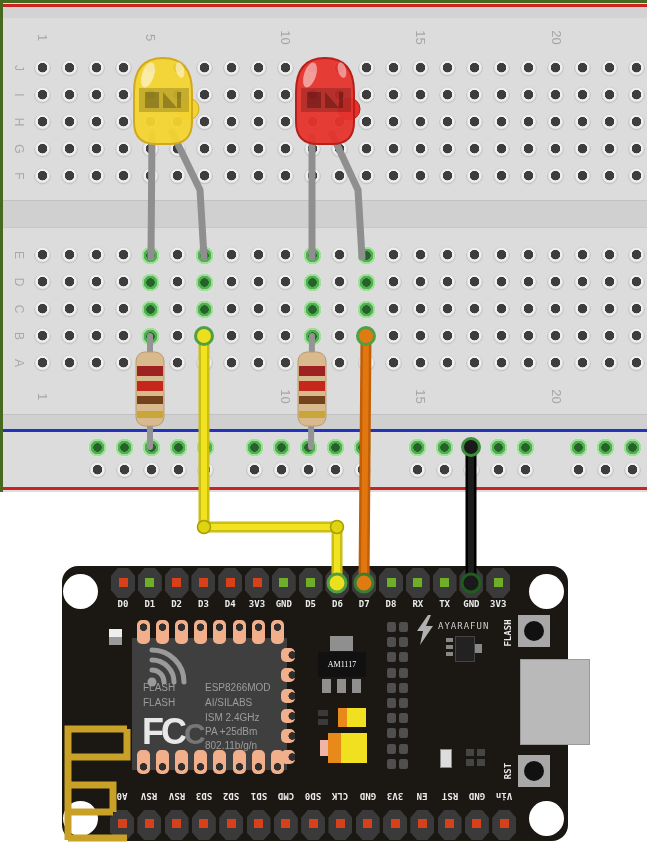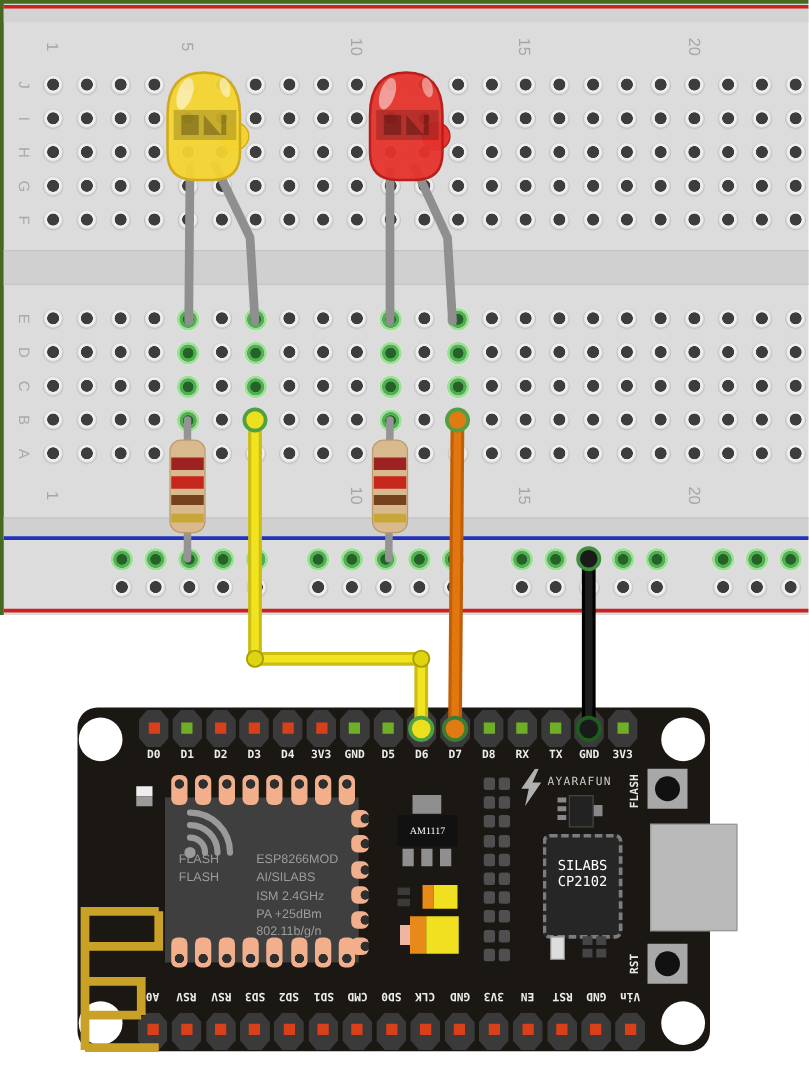--- a/index.html
+++ b/index.html
@@ -491,20 +491,23 @@
 
 
     <div class="abs mod-text" style="left:81px;top:115px;">FLASH</div>
     <div class="abs mod-text" style="left:81px;top:130px;">FLASH</div>
     <div class="abs mod-text" style="left:143px;top:115px;">ESP8266MOD</div>
     <div class="abs mod-text" style="left:143px;top:130px;">AI/SILABS</div>
     <div class="abs mod-text" style="left:143px;top:145px;">ISM 2.4GHz</div>
     <div class="abs mod-text" style="left:143px;top:159px;">PA +25dBm</div>
     <div class="abs mod-text" style="left:143px;top:173px;">802.11b/g/n</div>
 
+    <div class="abs fcc" style="left:80px;top:145px;">
+      <span>FC</span><span class="c2">C</span>
+    </div>
 
     <div class="abs" style="left:268px;top:70px;width:23px;height:15px;background:#8f8f8f;"></div>
     <div class="abs" style="left:256px;top:86px;width:48px;height:25px;background:#111;color:#fff;font-family:Liberation Serif, serif;font-size:8px;text-align:center;line-height:25px;">AM1117</div>
     <div class="abs" style="left:260px;top:113px;width:9px;height:14px;background:#8f8f8f;"></div>
     <div class="abs" style="left:275px;top:113px;width:9px;height:14px;background:#8f8f8f;"></div>
     <div class="abs" style="left:290px;top:113px;width:9px;height:14px;background:#8f8f8f;"></div>
 
     <div class="abs" style="left:256px;top:144px;width:10px;height:6px;background:#3a3a3a;"></div>
     <div class="abs" style="left:256px;top:153px;width:10px;height:6px;background:#3a3a3a;"></div>
     <div class="abs" style="left:276px;top:142px;width:9px;height:19px;background:#e88a1a;"></div>
@@ -539,24 +542,20 @@
     <svg class="abs" style="left:355px;top:49px;" width="18" height="30">
       <polygon points="11,0 0,16 6,16 3,30 16,11 9,11 14,0" fill="#b0b0b0"></polygon>
     </svg>
     <div class="abs" style="left:376px;top:55px;color:#cccccc;font-family:'DejaVu Sans Mono',monospace;font-size:9px;letter-spacing:1px;">AYARAFUN</div>
     <div class="abs" style="left:384px;top:72px;width:7px;height:4px;background:#888;"></div>
     <div class="abs" style="left:384px;top:79px;width:7px;height:4px;background:#888;"></div>
     <div class="abs" style="left:384px;top:86px;width:7px;height:4px;background:#888;"></div>
     <div class="abs" style="left:393px;top:70px;width:18px;height:24px;background:#222;border:1px solid #444;"></div>
     <div class="abs" style="left:413px;top:78px;width:7px;height:9px;background:#888;"></div>
 
-    <div class="abs chip" style="left:372px;top:101px;width:58px;height:62px;padding-top:16px;">
-      <div>SILABS</div>
-      <div>CP2102</div>
-    </div>
     <div class="abs" style="left:378px;top:183px;width:10px;height:17px;background:#ddd;border:1px solid #888;"></div>
     <div class="abs" style="left:404px;top:183px;width:8px;height:7px;background:#454545;"></div>
     <div class="abs" style="left:415px;top:183px;width:8px;height:7px;background:#454545;"></div>
     <div class="abs" style="left:404px;top:193px;width:8px;height:7px;background:#454545;"></div>
     <div class="abs" style="left:415px;top:193px;width:8px;height:7px;background:#454545;"></div>
 
     <div class="abs btn-label" style="left:424px;top:62px;">FLASH</div>
     <div class="abs btn-outer" style="left:456px;top:49px;">
         <div class="btn-inner"></div>
       </div>

